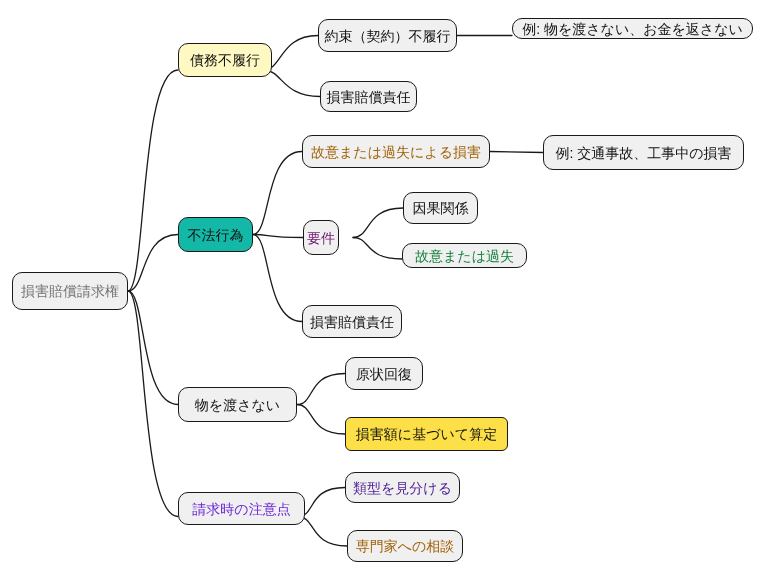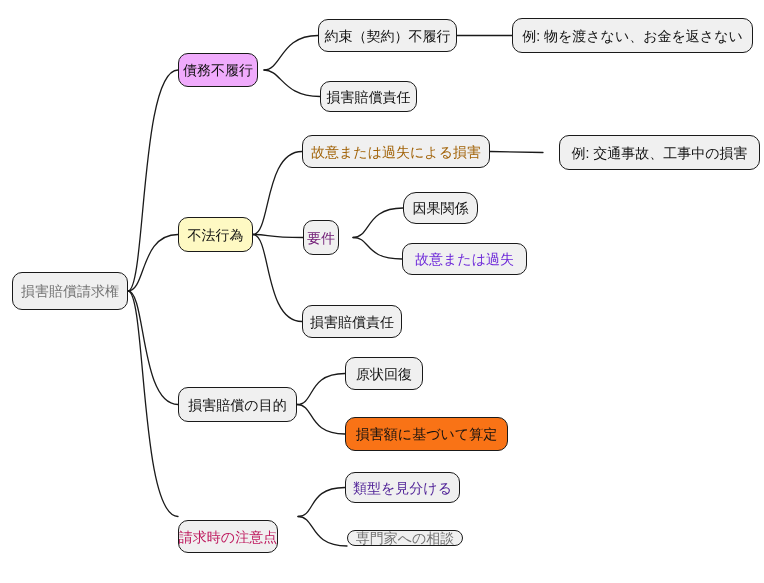--- a/index.html
+++ b/index.html
@@ -62,31 +62,31 @@
       <path d="M 253 234.5 C 271 234.5, 264 321.5, 302 321.5" stroke="#1a1a1a" stroke-width="1.3"></path>
       <path d="M 128 291 C 146 291, 140 404.5, 178 404.5" stroke="#1a1a1a" stroke-width="1.3"></path>
       <path d="M 297 404.5 C 315 404.5, 307 373.5, 345 373.5" stroke="#1a1a1a" stroke-width="1.3"></path>
       <path d="M 297 404.5 C 315 404.5, 307 434, 345 434" stroke="#1a1a1a" stroke-width="1.3"></path>
       <path d="M 128 291 C 146 291, 140 516.5, 178 516.5" stroke="#1a1a1a" stroke-width="1.3"></path>
       <path d="M 298 516.5 C 316 516.5, 307 487.5, 345 487.5" stroke="#1a1a1a" stroke-width="1.3"></path>
       <path d="M 298 516.5 C 316 516.5, 309 546, 347 546" stroke="#1a1a1a" stroke-width="1.3"></path>
     </svg>
   <div class="node-layer" id="node-layer">
       <div class="node" style="left: 12px; top: 272px; width: 116px; height: 38px; background: rgb(240, 240, 240); border-color: rgb(26, 26, 26); color: #737373;">損害賠償請求権</div>
-      <div class="node" style="left: 178px; top: 53px; width: 80px; height: 34px; background: #f0abfc; border-color: rgb(26, 26, 26); color: rgb(17, 17, 17);">債務不履行</div>
+      <div class="node" style="left: 178px; top: 43px; width: 94px; height: 34px; background: #fef9c3; border-color: rgb(26, 26, 26); color: rgb(17, 17, 17);">債務不履行</div>
       <div class="node" style="left: 318px; top: 19px; width: 139px; height: 33px; background: rgb(240, 240, 240); border-color: rgb(26, 26, 26); color: rgb(17, 17, 17);">約束（契約）不履行</div>
-      <div class="node" style="left: 512px; top: 18px; width: 241px; height: 35px; background: rgb(240, 240, 240); border-color: rgb(26, 26, 26); color: rgb(17, 17, 17);">例: 物を渡さない、お金を返さない</div>
+      <div class="node" style="left: 512px; top: 18px; width: 241px; height: 21px; background: rgb(240, 240, 240); border-color: rgb(26, 26, 26); color: rgb(17, 17, 17);">例: 物を渡さない、お金を返さない</div>
       <div class="node" style="left: 320px; top: 81px; width: 97px; height: 31px; background: rgb(240, 240, 240); border-color: rgb(26, 26, 26); color: rgb(17, 17, 17);">損害賠償責任</div>
-      <div class="node" style="left: 178px; top: 217px; width: 75px; height: 35px; background: #fef9c3; border-color: rgb(26, 26, 26); color: rgb(17, 17, 17);">不法行為</div>
+      <div class="node" style="left: 178px; top: 217px; width: 75px; height: 35px; background: #14b8a6; border-color: rgb(26, 26, 26); color: rgb(17, 17, 17);">不法行為</div>
       <div class="node" style="left: 302px; top: 135px; width: 188px; height: 33px; background: rgb(240, 240, 240); border-color: rgb(26, 26, 26); color: #a16207;">故意または過失による損害</div>
-      <div class="node" style="left: 543px; top: 135px; width: 201px; height: 35px; background: rgb(240, 240, 240); border-color: rgb(26, 26, 26); color: rgb(17, 17, 17); margin-left: 16px;">例: 交通事故、工事中の損害</div>
+      <div class="node" style="left: 543px; top: 135px; width: 201px; height: 35px; background: rgb(240, 240, 240); border-color: rgb(26, 26, 26); color: rgb(17, 17, 17);">例: 交通事故、工事中の損害</div>
       <div class="node" style="left: 303px; top: 220px; width: 36px; height: 35px; background: rgb(240, 240, 240); border-color: rgb(26, 26, 26); color: #701a75;">要件</div>
-      <div class="node" style="left: 403px; top: 192px; width: 75px; height: 32px; background: rgb(240, 240, 240); border-color: rgb(26, 26, 26); color: rgb(17, 17, 17); border-radius: 13px;">因果関係</div>
-      <div class="node" style="left: 402px; top: 243px; width: 125px; height: 32px; background: rgb(240, 240, 240); border-color: rgb(26, 26, 26); color: #6d28d9;">故意または過失</div>
+      <div class="node" style="left: 403px; top: 192px; width: 75px; height: 32px; background: rgb(240, 240, 240); border-color: rgb(26, 26, 26); color: rgb(17, 17, 17);">因果関係</div>
+      <div class="node" style="left: 402px; top: 243px; width: 125px; height: 25px; background: rgb(240, 240, 240); border-color: rgb(26, 26, 26); color: #15803d;">故意または過失</div>
       <div class="node" style="left: 302px; top: 305px; width: 100px; height: 33px; background: rgb(240, 240, 240); border-color: rgb(26, 26, 26); color: rgb(17, 17, 17);">損害賠償責任</div>
-      <div class="node" style="left: 178px; top: 387px; width: 119px; height: 35px; background: rgb(240, 240, 240); border-color: rgb(26, 26, 26); color: rgb(17, 17, 17);">損害賠償の目的</div>
+      <div class="node" style="left: 178px; top: 387px; width: 119px; height: 35px; background: rgb(240, 240, 240); border-color: rgb(26, 26, 26); color: rgb(17, 17, 17);">物を渡さない</div>
       <div class="node" style="left: 345px; top: 357px; width: 78px; height: 33px; background: rgb(240, 240, 240); border-color: rgb(26, 26, 26); color: rgb(17, 17, 17);">原状回復</div>
-      <div class="node" style="left: 345px; top: 417px; width: 163px; height: 34px; background: #f97316; border-color: rgb(26, 26, 26); color: rgb(17, 17, 17);">損害額に基づいて算定</div>
-      <div class="node" style="left: 178px; top: 520px; width: 100px; height: 33px; background: rgb(240, 240, 240); border-color: rgb(26, 26, 26); color: #be185d;">請求時の注意点</div>
+      <div class="node" style="left: 345px; top: 417px; width: 163px; height: 34px; background: #fde047; border-color: rgb(26, 26, 26); color: rgb(17, 17, 17); border-radius: 6px;">損害額に基づいて算定</div>
+      <div class="node" style="left: 178px; top: 492px; width: 127px; height: 33px; background: rgb(240, 240, 240); border-color: rgb(26, 26, 26); color: #6d28d9;">請求時の注意点</div>
       <div class="node" style="left: 345px; top: 472px; width: 115px; height: 31px; background: rgb(240, 240, 240); border-color: rgb(26, 26, 26); color: #4c1d95;">類型を見分ける</div>
-      <div class="node" style="left: 347px; top: 530px; width: 116px; height: 16px; background: rgb(240, 240, 240); border-color: rgb(26, 26, 26); color: #737373;">専門家への相談</div>
+      <div class="node" style="left: 347px; top: 530px; width: 116px; height: 32px; background: rgb(240, 240, 240); border-color: rgb(26, 26, 26); color: #a16207;">専門家への相談</div>
     </div>
 </div>
 
 </body></html>

